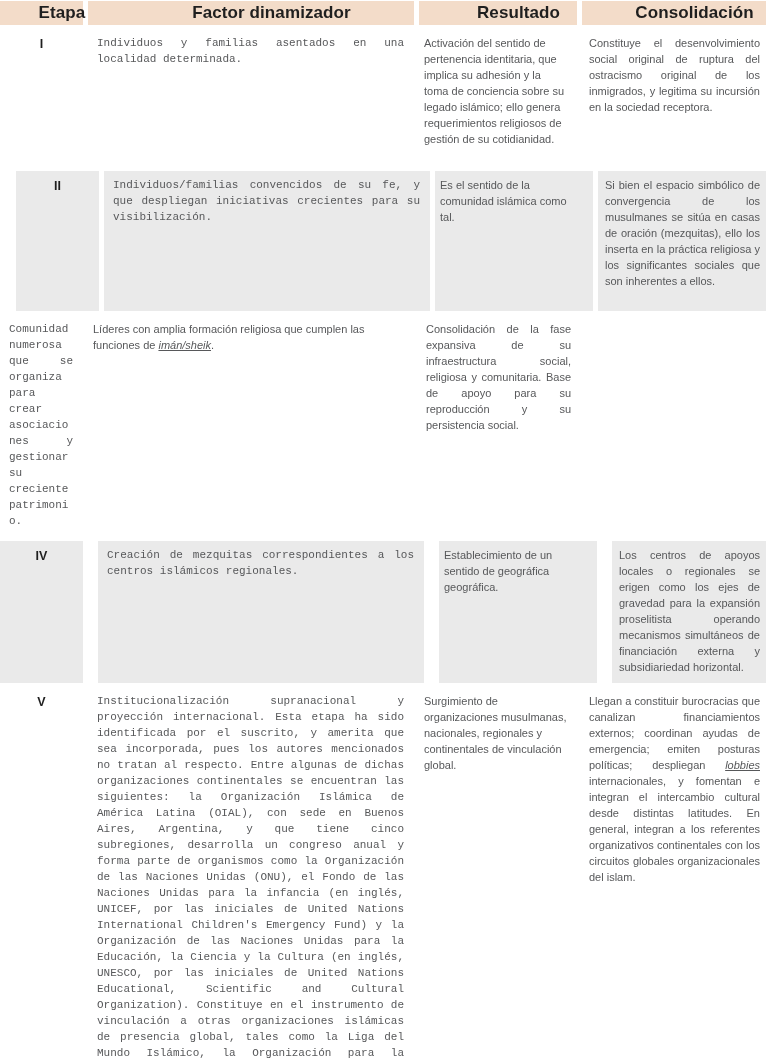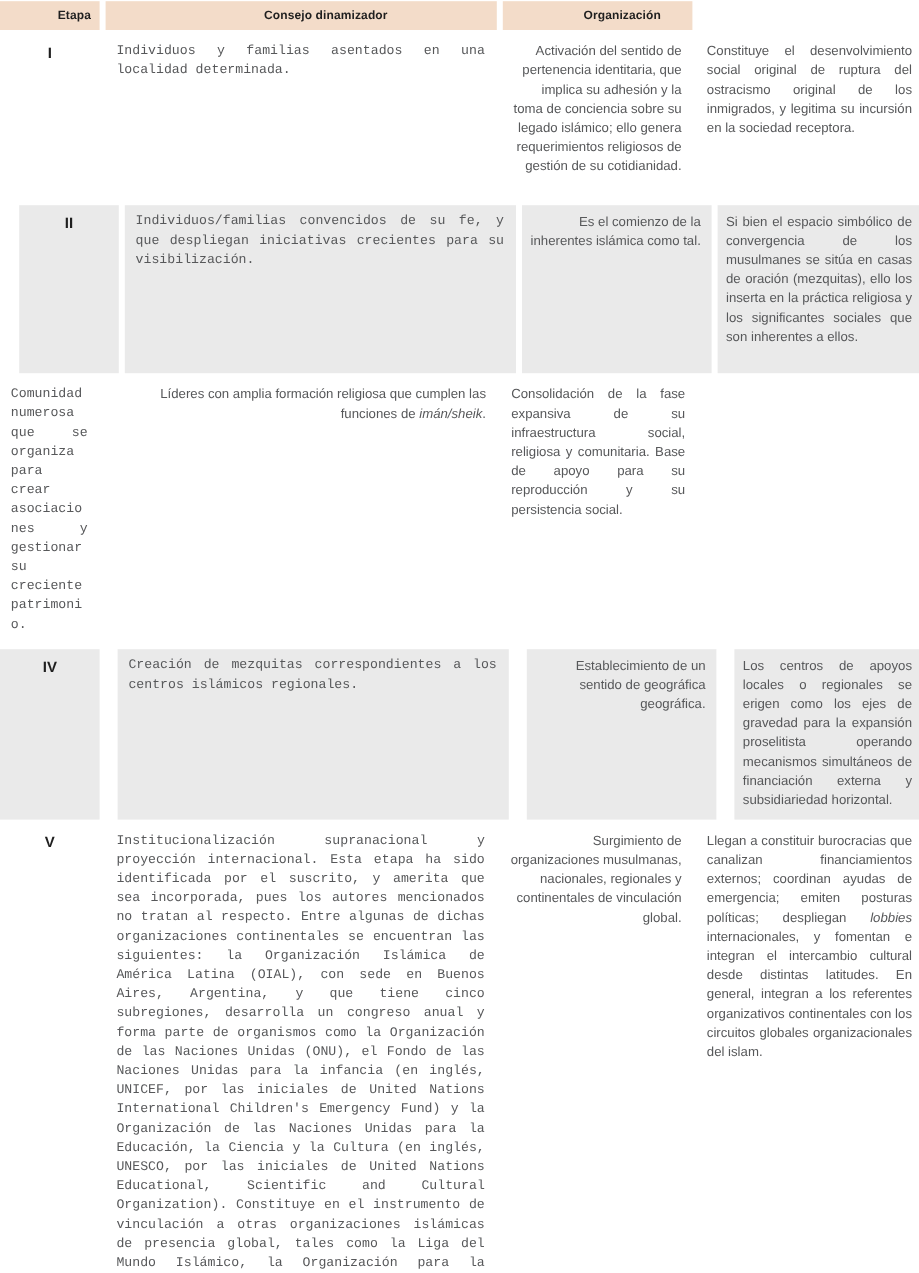--- a/index.html
+++ b/index.html
@@ -29,32 +29,32 @@
     column-gap:5px;
     margin-bottom:4px;
   }
   .th{
     background:var(--header-bg);
     height:24px;
     display:flex;
     align-items:center;
     justify-content:center;
     font-weight:bold;
-    font-size:10px;
+    font-size:17px;
     color:var(--heading-text);
     letter-spacing:0.1px;
     padding-left:41px;
   }
   .td{
     background:#ffffff;
     font-size:11px;
     line-height:16px;
     color:var(--body-text);
     padding:6px 8px 8px 8px;
-    text-align:right;
+    text-align:left;
     overflow-wrap:break-word;
     hyphens:auto;
     -webkit-hyphens:auto;
   }
   .tr.shaded .td{background:var(--row-shaded-bg);}
   .td-etapa{
     text-align:center;
     font-weight:bold;
     font-size:12.5px;
     color:var(--heading-text);
@@ -70,42 +70,43 @@
   }
   .td-subconclusion{
     text-align:justify;
     padding:6px 6px 8px 7px;
   }
   .tr:nth-child(1){min-height:138px;}
   .tr:nth-child(2){min-height:140px;padding-left:16px;}
   .tr:nth-child(3){min-height:110px;}
   .tr:nth-child(4){min-height:142px;gap:15px;}
   .tr:nth-child(5){min-height:486px;}
-  i{font-style:italic;}
+  i{font-style:italic;text-decoration:underline;}
 </style>
 </head>
 <body>
 
 <div class="page">
   <div class="thead">
     <div class="th">Etapa</div>
-    <div class="th">Consejo dinamizador</div>
-    <div class="th">Organización</div>
+    <div class="th">Factor dinamizador</div>
+    <div class="th">Resultado</div>
+    <div class="th">Consolidación</div>
   </div>
   <div id="tbody">
       <div class="tr">
         <div class="td td-etapa">I</div>
         <div class="td td-factor">Individuos y familias asentados en una localidad determinada.</div>
         <div class="td td-resultado">Activación del sentido de pertenencia identitaria, que implica su adhesión y la toma de conciencia sobre su legado islámico; ello genera requerimientos religiosos de gestión de su cotidianidad.</div>
         <div class="td td-subconclusion">Constituye el desenvolvimiento social original de ruptura del ostracismo original de los inmigrados, y legitima su incursión en la sociedad receptora.</div>
       </div>
       <div class="tr shaded">
         <div class="td td-etapa">II</div>
         <div class="td td-factor">Individuos/familias convencidos de su fe, y que despliegan iniciativas crecientes para su visibilización.</div>
-        <div class="td td-resultado">Es el comienzo de la inherentes islámica como tal.</div>
+        <div class="td td-resultado">Es el sentido de la comunidad islámica como tal.</div>
         <div class="td td-subconclusion">Si bien el espacio simbólico de convergencia de los musulmanes se sitúa en casas de oración (mezquitas), ello los inserta en la práctica religiosa y los significantes sociales que son inherentes a ellos.</div>
       </div>
       <div class="tr">
         <div class="td td-factor">Comunidad numerosa que se organiza para crear asociaciones y gestionar su creciente patrimonio.</div>
         <div class="td td-resultado">Líderes con amplia formación religiosa que cumplen las funciones de <i>imán/sheik</i>.</div>
         <div class="td td-subconclusion">Consolidación de la fase expansiva de su infraestructura social, religiosa y comunitaria. Base de apoyo para su reproducción y su persistencia social.</div>
       </div>
       <div class="tr shaded">
         <div class="td td-etapa">IV</div>
         <div class="td td-factor">Creación de mezquitas correspondientes a los centros islámicos regionales.</div>

